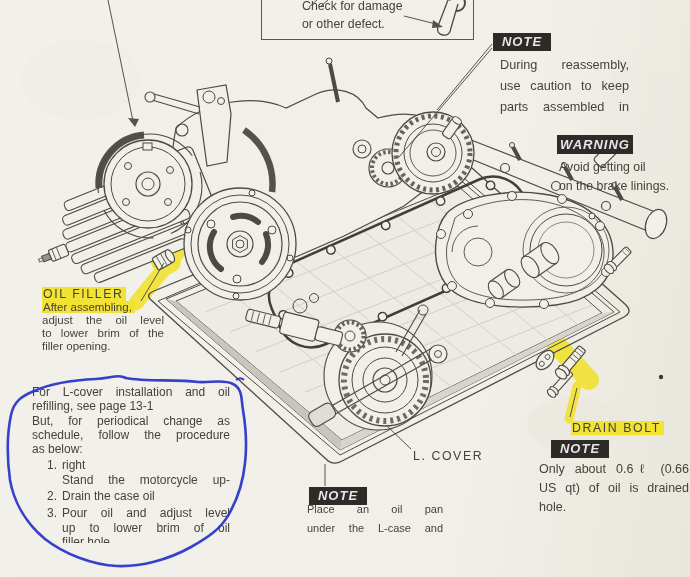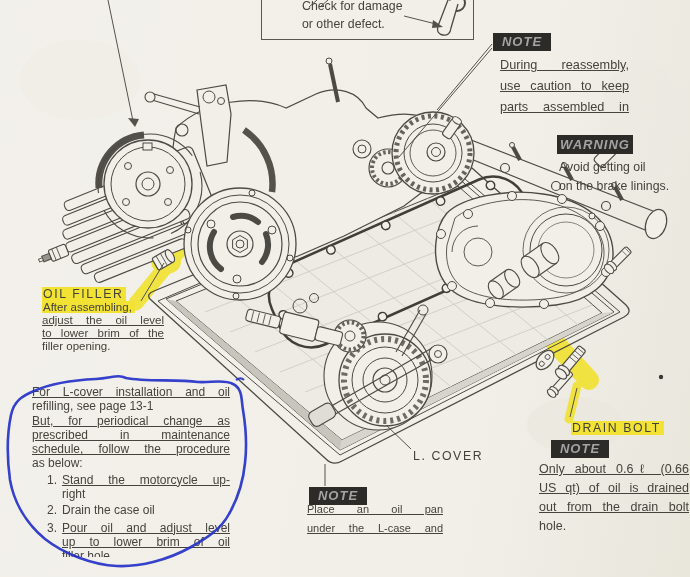--- a/index.html
+++ b/index.html
@@ -3,25 +3,25 @@
 <meta charset="utf-8">
 <style>
   html,body{margin:0;padding:0;}
   .page{
     position:relative;width:690px;height:577px;overflow:hidden;
     background:linear-gradient(100deg,#f2f0ea 0%,#f1efe8 70%,#e9e6dc 99%);
     font-family:"Liberation Sans", sans-serif;
   }
   .tblock{position:absolute;color:#45433c;}
   .ln{display:block;}
-  .j{text-align:justify;text-align-last:justify;text-decoration:underline;}
+  .j{text-align:justify;text-align-last:justify;}
   .caps{letter-spacing:1.6px;color:#43413a;text-align:center;}
   .hl{background:#f1e233;width:max-content;padding:0 3px 0 1px;}
   .nbox{
-    position:absolute;background:#2d2b28;color:#a3a3a3;
+    position:absolute;background:#2d2b28;color:#e5e5e5;
     font-weight:bold;font-style:italic;text-align:center;
     letter-spacing:1px;font-size:13px;
   }
   .topbox{
     position:absolute;border:1.6px solid #5a5750;background:transparent;
   }
   .clip8{display:block;height:8px;overflow:hidden;}
   .clip5{display:block;height:5px;overflow:hidden;opacity:.75;}
   svg{position:absolute;left:0;top:0;}
   .overlay{pointer-events:none;}
@@ -351,28 +351,27 @@
     <span class="ln"><span class="hl">After assembling,</span></span>
     <span class="ln j">adjust the oil level</span>
     <span class="ln j">to lower brim of the</span>
     <span class="ln">filler opening.</span>
   </div>
 
   <div class="tblock" style="left:32px;top:385px;width:198px;font-size:12px;line-height:14.3px;">
     <span class="ln j">For L-cover installation and oil</span>
     <span class="ln">refilling, see page 13-1</span>
     <span class="ln j">But, for periodical change as</span>
-    <span class="ln j">prescribed in maintenance</span>
     <span class="ln j">schedule, follow the procedure</span>
     <span class="ln">as below:</span>
     <div style="display:flex;gap:5px;margin-left:15px;margin-top:2px;">
       <span>1.</span>
       <span style="flex:1">
+        <span class="ln">right</span>
         <span class="ln j">Stand the motorcycle up-</span>
-        <span class="ln">right</span>
       </span>
     </div>
     <div style="display:flex;gap:5px;margin-left:15px;margin-top:2px;">
       <span>2.</span>
       <span style="flex:1">
         <span class="ln">Drain the case oil</span>
       </span>
     </div>
     <div style="display:flex;gap:5px;margin-left:15px;margin-top:3px;">
       <span>3.</span>
@@ -388,21 +387,20 @@
 
   <div class="tblock caps" style="left:413px;top:449px;font-size:12.3px;">L. COVER</div>
 
   <div class="tblock" style="left:539px;top:418px;padding-left:32px;">
     <span class="hl caps" style="font-size:12.3px;">DRAIN BOLT</span>
   </div>
   <div class="nbox" style="left:551px;top:440px;width:58px;height:18px;line-height:18px;">NOTE</div>
   <div class="tblock" style="left:539px;top:460px;width:150px;font-size:12.5px;line-height:19px;">
     <span class="ln j">Only about 0.6ℓ (0.66</span>
     <span class="ln j">US qt) of oil is drained</span>
-    <span class="ln j">out from the drain bolt</span>
     <span class="ln">hole.</span>
   </div>
 
   <div class="nbox" style="left:309px;top:487px;width:58px;height:18px;line-height:18px;">NOTE</div>
   <div class="tblock" style="left:307px;top:500px;width:136px;font-size:11px;line-height:19px;">
     <span class="ln j">Place an oil pan</span>
     <span class="ln j">under the L-case and</span>
     <span class="clip5">
         <span class="ln">power train</span>
       </span>

